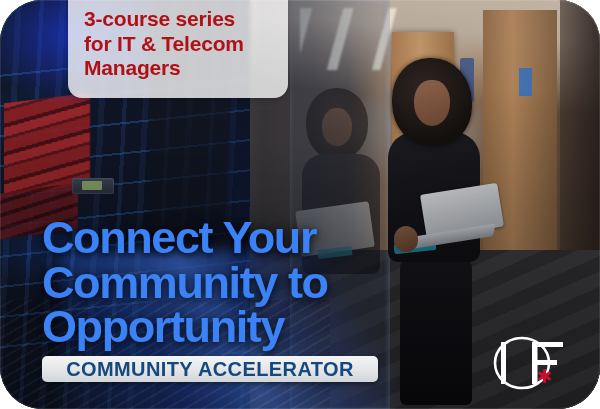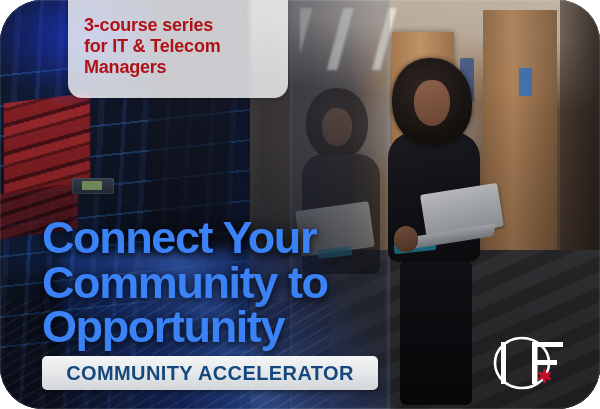--- a/index.html
+++ b/index.html
@@ -353,46 +353,45 @@
     width: 220px; height: 112px;
     background: rgba(255,255,255,.78);
     border-radius: 0 0 14px 14px;
     box-shadow: 0 1px 6px rgba(0,0,0,.22);
     backdrop-filter: blur(2px);
   }
   #eyebrow-text {
     position: absolute;
     left: 84px; top: 7px;
     width: 200px;
-    font-size: 18px;
+    font-size: 21px;
     font-weight: bold;
     line-height: 1.17;
     letter-spacing: -.2px;
     color: #b01116;
     white-space: pre-line;
-    margin-top: 8px;
   }
 
   #headline {
     position: absolute;
     left: 42px; top: 186px;
     width: 420px;
     font-size: 45px;
     font-weight: bold;
     line-height: .99;
     letter-spacing: -1.4px;
     color: #3b82f6;
     text-shadow: 0 2px 7px rgba(0,0,0,.72), 0 0 18px rgba(0,0,0,.45);
     white-space: pre-line;
   }
 
   #subtitle-banner {
     position: absolute;
     left: 42px; top: 356px;
-    width: 336px; height: 34px;
+    width: 336px; height: 26px;
     background: linear-gradient(180deg, #f4f5f6 0%, #e3e5e7 55%, #d3d6d9 100%);
     border-radius: 5px;
     box-shadow: 0 2px 5px rgba(0,0,0,.45);
     display: flex;
     align-items: center;
     justify-content: center;
   }
   #subtitle-text {
     font-size: 20px;
     font-weight: bold;

